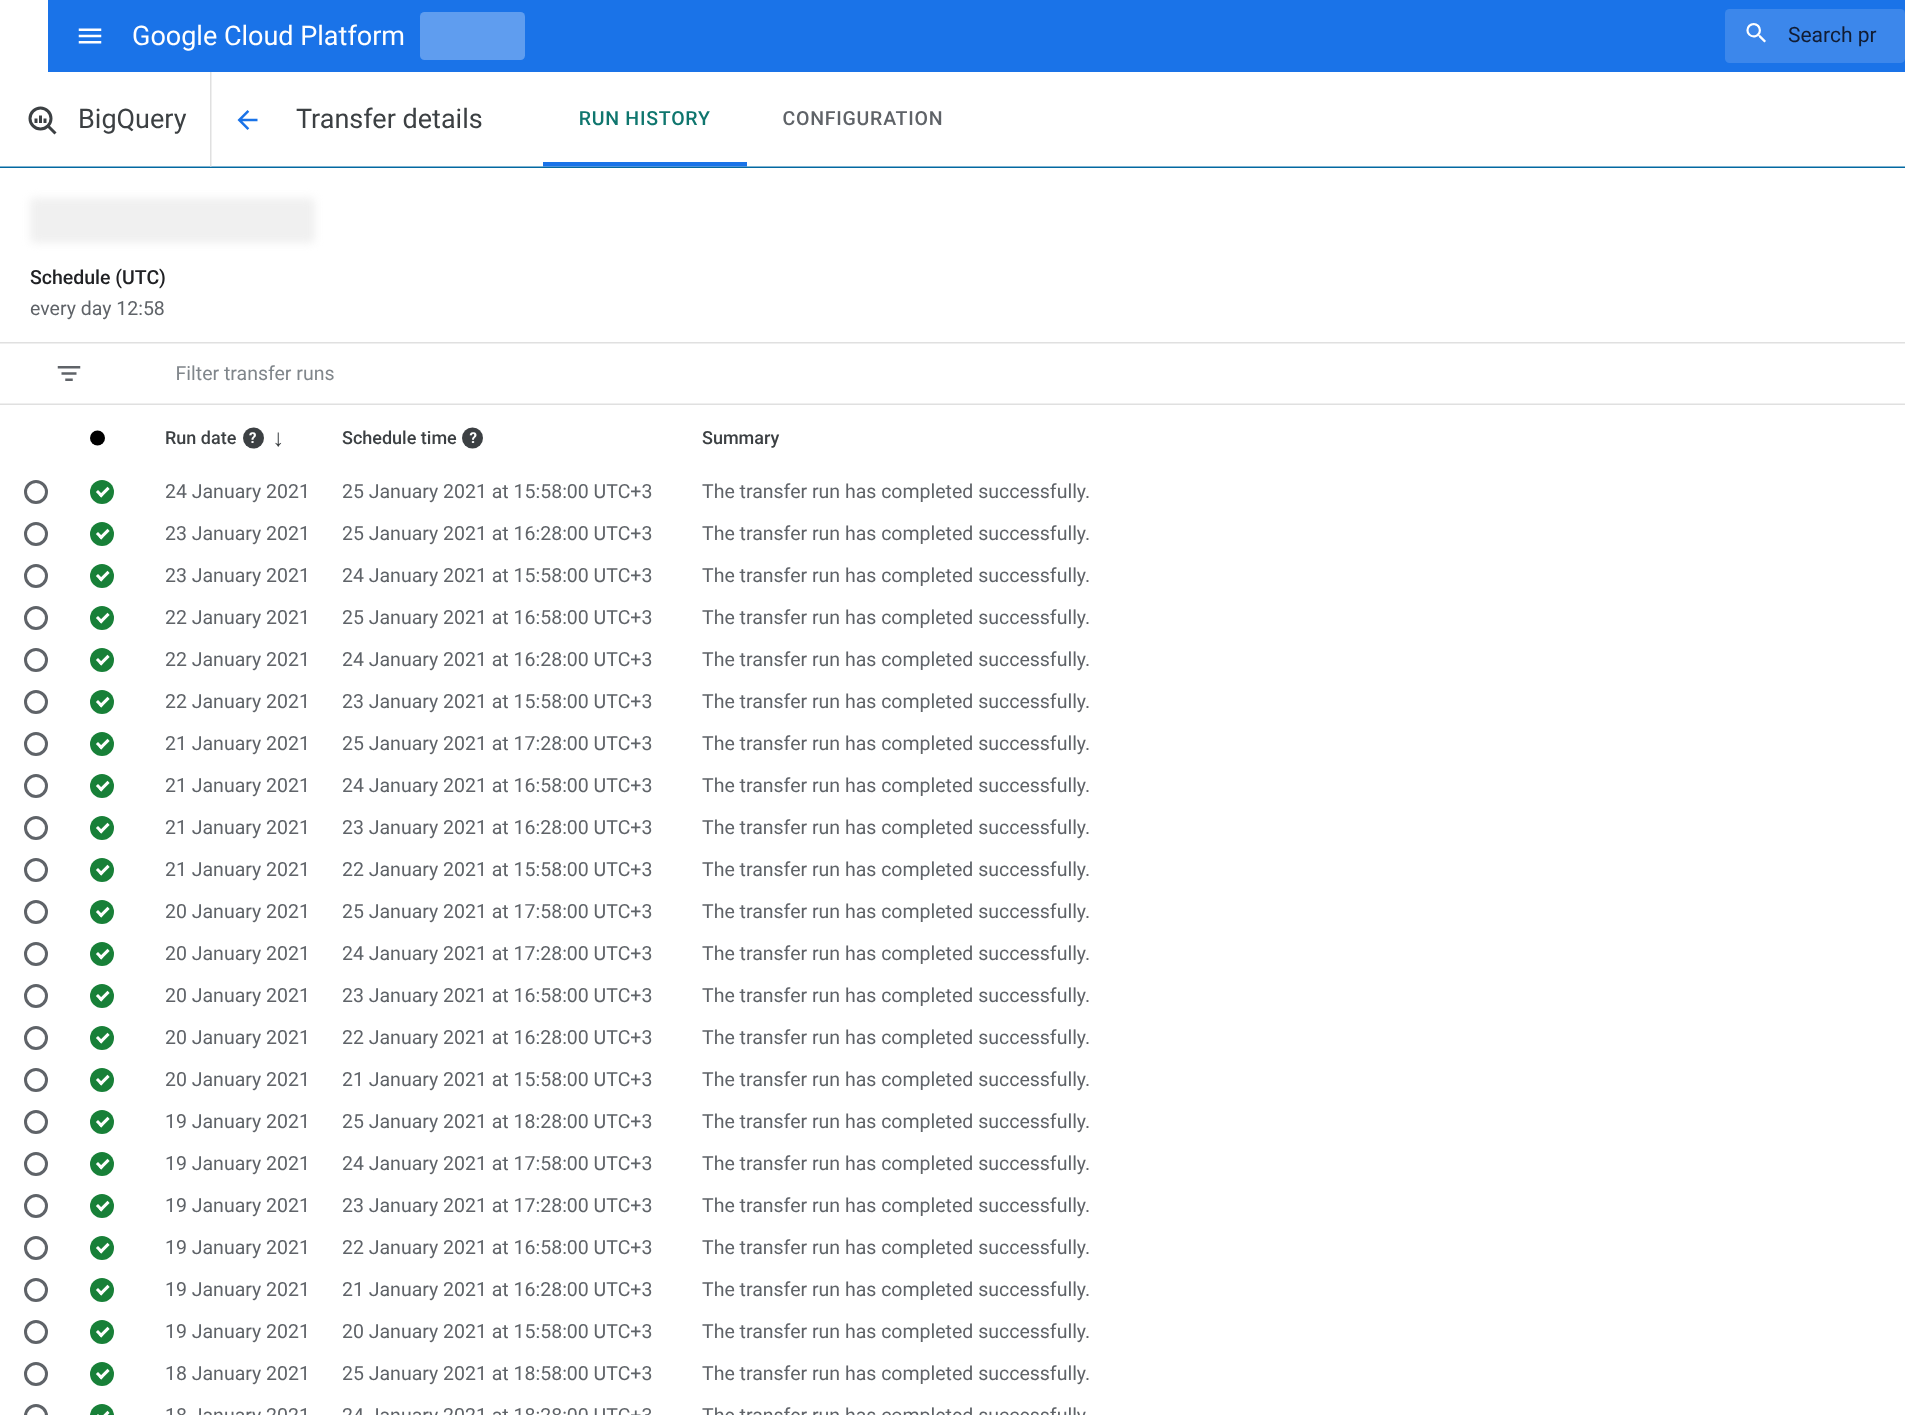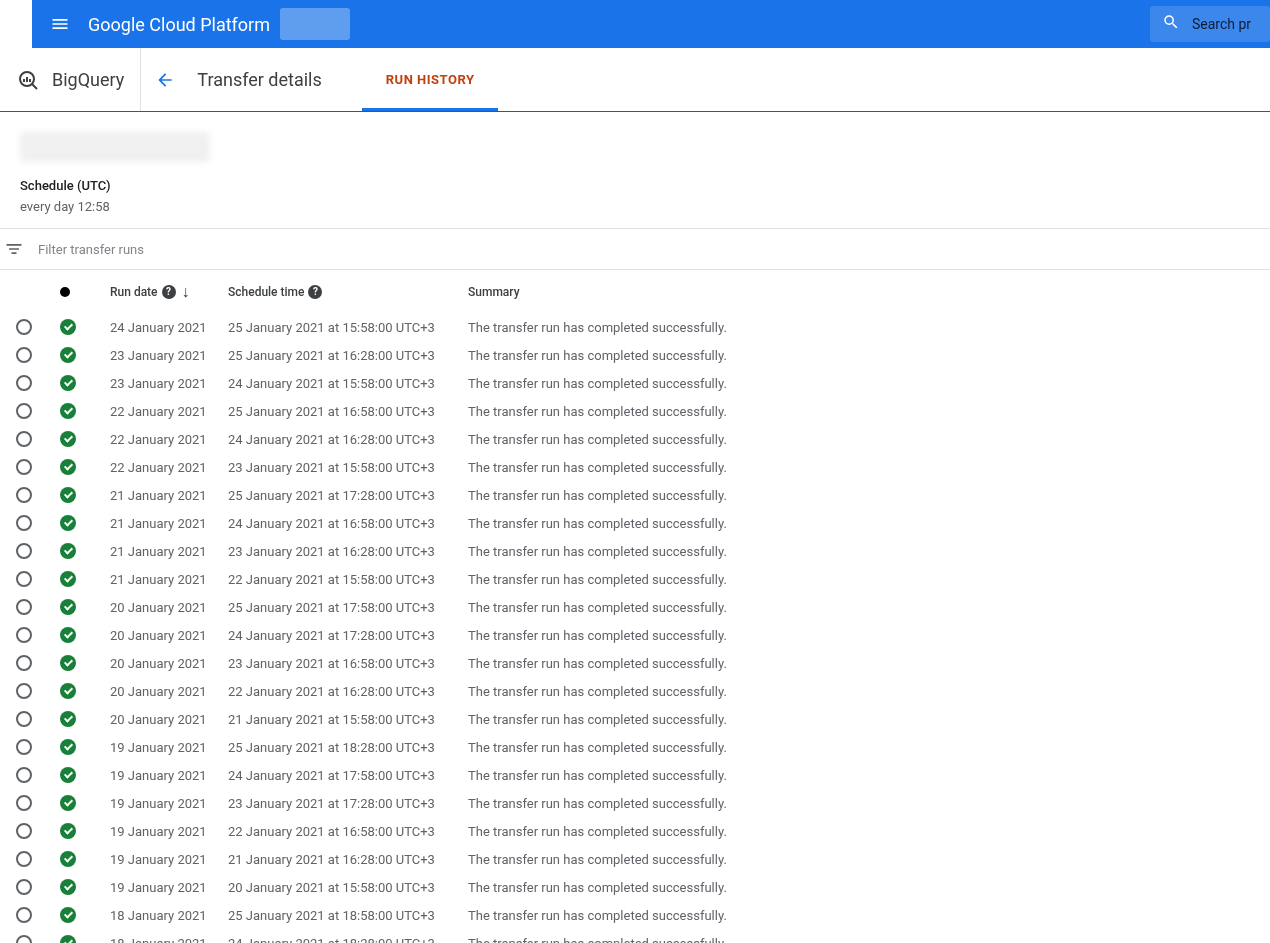--- a/index.html
+++ b/index.html
@@ -12,29 +12,29 @@
     .search-area .si { margin: 0 12px; }
     .search-placeholder { color: #0f172a; font-size: 14px; opacity: 0.95; overflow: hidden; white-space: nowrap; }
     .sub-header { height: 64px; display: flex; align-items: center; border-bottom: 1px solid #0369a1; background: #fff; }
     .bq-brand { display: flex; align-items: center; padding: 0 16px; border-right: 1px solid #e0e0e0; height: 100%; }
     .bq-icon { width: 24px; height: 24px; display: flex; align-items: center; justify-content: center; }
     .bq-text { font-size: 18px; margin-left: 12px; color: #3c4043; }
     .back-arrow { width: 48px; display: flex; align-items: center; justify-content: center; height: 100%; color: #1a73e8; cursor: pointer; }
     .transfer-title { font-size: 18px; color: #3c4043; margin-left: 8px; margin-right: 40px; }
     .tabs { display: flex; height: 100%; }
     .tab { display: flex; align-items: center; padding: 0 24px; font-size: 13px; font-weight: 500; letter-spacing: 0.5px; color: #5f6368; cursor: pointer; height: 100%; position: relative; }
-    .tab.active { color: #c2410c; font-weight: bold; }
+    .tab.active { color: #0f766e; }
     .tab.active::after { content: ''; position: absolute; bottom: 0; left: 0; right: 0; height: 3px; background: #1a73e8; }
     .info-section { padding: 20px 20px 14px 20px; }
     .config-name { width: 190px; height: 30px; background: #f0f0f0; margin-bottom: 16px; filter: blur(3px); border-radius: 3px; }
     .schedule-row { display: flex; gap: 28px; }
     .sch-block { }
     .sch-label { font-size: 13px; font-weight: 500; color: #202124; margin-bottom: 6px; }
     .sch-value { font-size: 13px; color: #5f6368; }
-    .filter-row { display: flex; align-items: center; padding: 10px 4px; border-top: 1px solid #e0e0e0; border-bottom: 1px solid #e0e0e0; }
+    .filter-row { display: flex; align-items: center; padding: 10px 36px; border-top: 1px solid #e0e0e0; border-bottom: 1px solid #e0e0e0; gap: 47px; }
     .filter-icon { width: 20px; height: 20px; color: #5f6368; margin-right: 14px; }
     .filter-text { font-size: 13px; color: #80868b; }
     .table-area { position: relative; }
     .table-header { display: flex; align-items: center; padding: 12px 16px 12px 16px; font-size: 12px; font-weight: 500; color: #3c4043; }
     .col-radio { width: 44px; }
     .col-status { width: 50px; display: flex; }
     .col-rundate { width: 118px; display: flex; align-items: center; gap: 4px; }
     .col-schedtime { width: 240px; display: flex; align-items: center; gap: 4px; }
     .col-summary { flex: 1; }
     .black-dot { width: 10px; height: 10px; background: #000; border-radius: 50%; }
@@ -81,20 +81,21 @@
     <span class="bq-text">BigQuery</span>
   </div>
   <div class="back-arrow">
     <svg width="20" height="20" viewBox="0 0 24 24" fill="#1a73e8">
         <path d="M20 11H7.83l5.59-5.59L12 4l-8 8 8 8 1.41-1.41L7.83 13H20v-2z"></path>
       </svg>
   </div>
   <div class="transfer-title">Transfer details</div>
   <div class="tabs">
     <div class="tab active">RUN HISTORY</div>
+    <div class="tab">CONFIGURATION</div>
   </div>
 </div>
 
 <div class="info-section">
   <div class="config-name"></div>
   <div class="schedule-row">
     <div class="sch-block">
       <div class="sch-label">Schedule (UTC)</div>
       <div class="sch-value">every day 12:58</div>
     </div>

